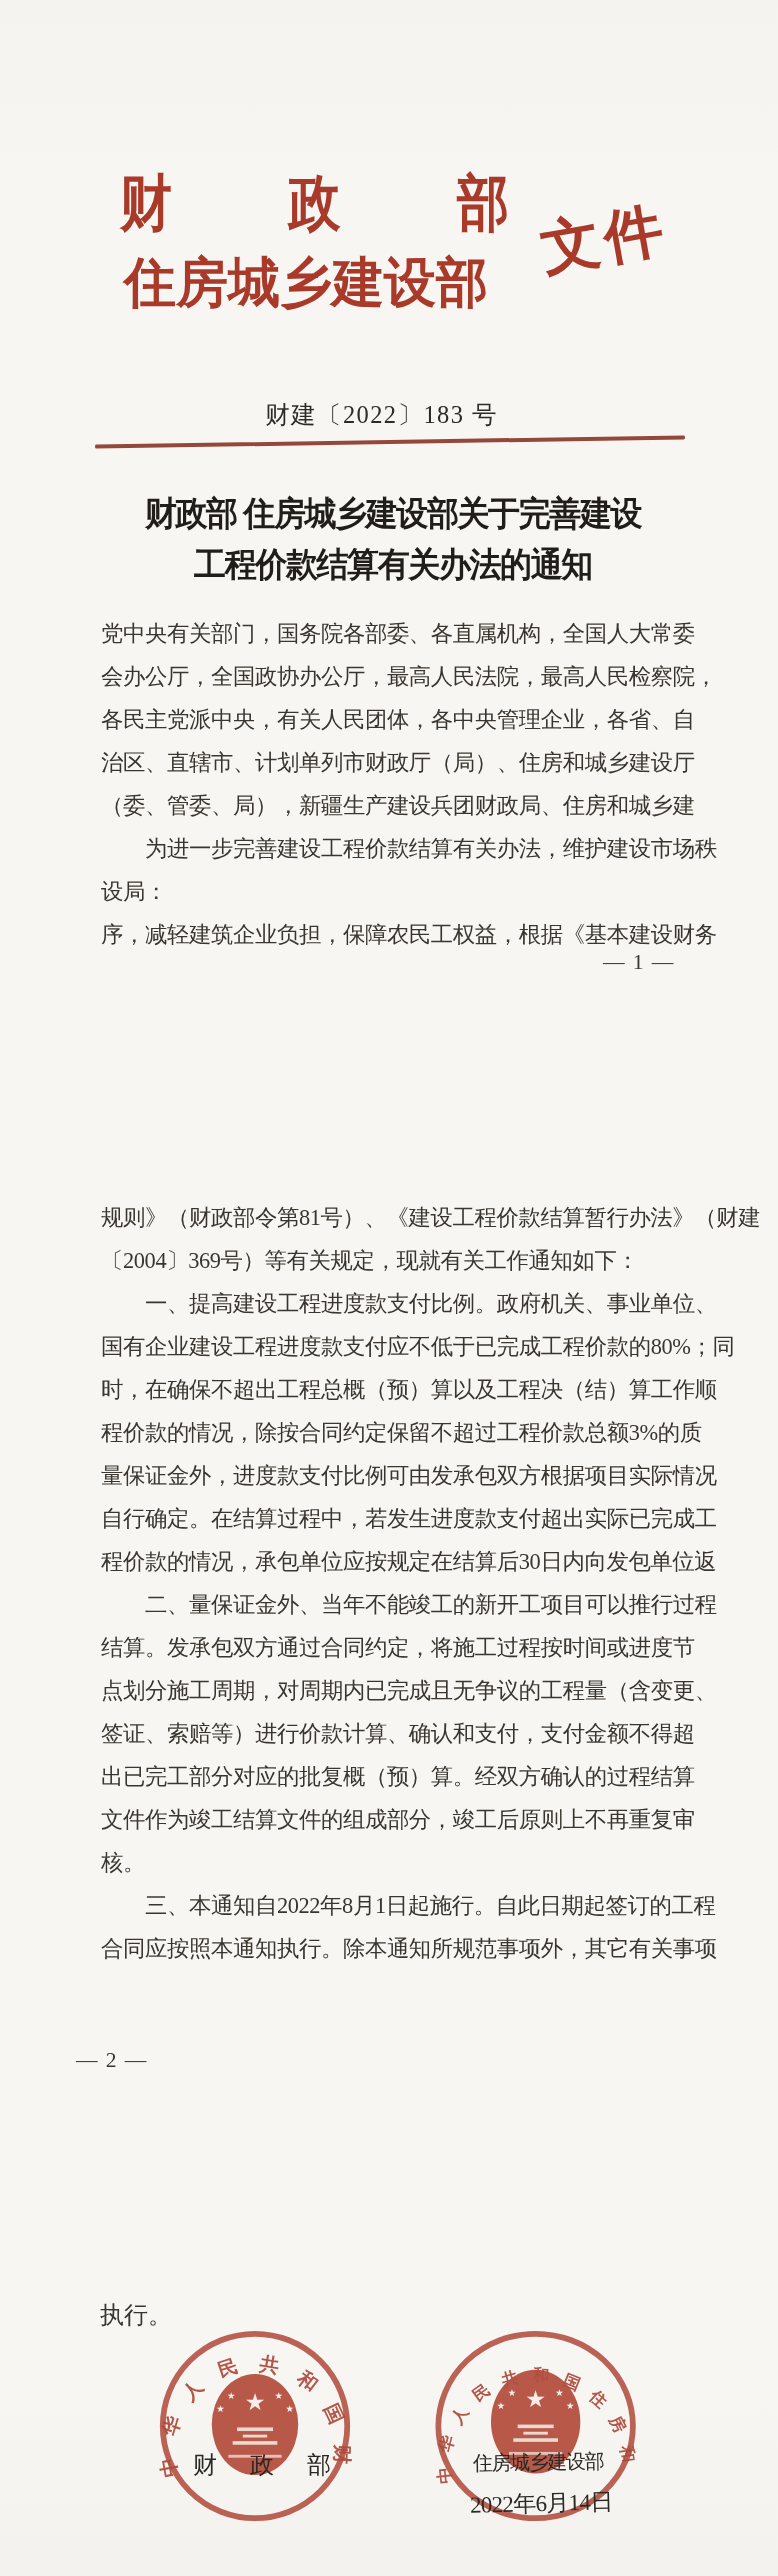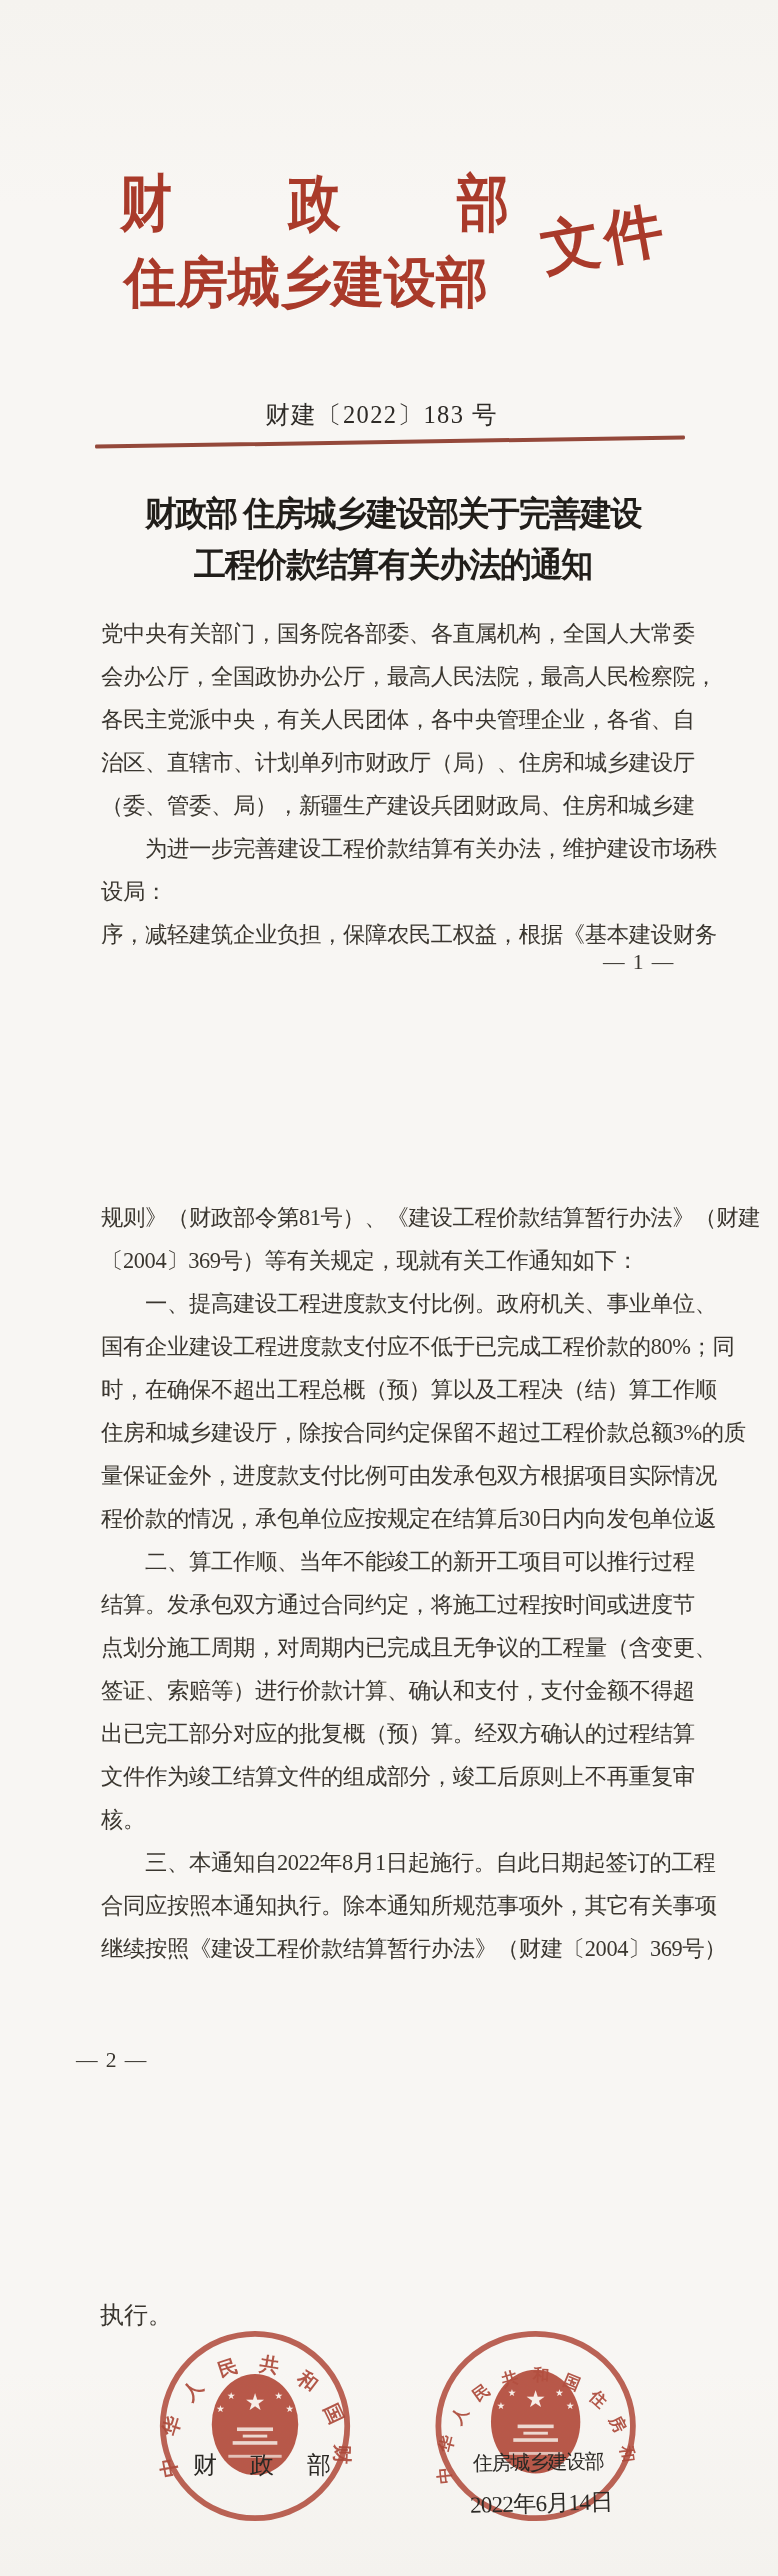--- a/index.html
+++ b/index.html
@@ -102,33 +102,33 @@
     <div class="bl">序，减轻建筑企业负担，保障农民工权益，根据《基本建设财务</div>
   </div>
   <div id="page1-num" class="page-num">— 1 —</div>
 
   <div id="page2-body" class="body-block">
     <div class="bl">规则》（财政部令第81号）、《建设工程价款结算暂行办法》（财建</div>
     <div class="bl">〔2004〕369号）等有关规定，现就有关工作通知如下：</div>
     <div class="bl">　　一、提高建设工程进度款支付比例。政府机关、事业单位、</div>
     <div class="bl">国有企业建设工程进度款支付应不低于已完成工程价款的80%；同</div>
     <div class="bl">时，在确保不超出工程总概（预）算以及工程决（结）算工作顺</div>
-    <div class="bl">住房和城乡建设厅，除按合同约定保留不超过工程价款总额3%的质</div>
+    <div class="bl">程价款的情况，除按合同约定保留不超过工程价款总额3%的质</div>
     <div class="bl">量保证金外，进度款支付比例可由发承包双方根据项目实际情况</div>
+    <div class="bl">自行确定。在结算过程中，若发生进度款支付超出实际已完成工</div>
     <div class="bl">程价款的情况，承包单位应按规定在结算后30日内向发包单位返</div>
-    <div class="bl">　　二、算工作顺、当年不能竣工的新开工项目可以推行过程</div>
+    <div class="bl">　　二、量保证金外、当年不能竣工的新开工项目可以推行过程</div>
     <div class="bl">结算。发承包双方通过合同约定，将施工过程按时间或进度节</div>
     <div class="bl">点划分施工周期，对周期内已完成且无争议的工程量（含变更、</div>
     <div class="bl">签证、索赔等）进行价款计算、确认和支付，支付金额不得超</div>
     <div class="bl">出已完工部分对应的批复概（预）算。经双方确认的过程结算</div>
     <div class="bl">文件作为竣工结算文件的组成部分，竣工后原则上不再重复审</div>
     <div class="bl">核。</div>
     <div class="bl">　　三、本通知自2022年8月1日起施行。自此日期起签订的工程</div>
     <div class="bl">合同应按照本通知执行。除本通知所规范事项外，其它有关事项</div>
-    <div class="bl">继续按照《建设工程价款结算暂行办法》（财建〔2004〕369号）</div>
   </div>
   <div id="page2-num" class="page-num">— 2 —</div>
 
   <div class="closing-line">执行。</div>
 
   <svg id="seal-left" class="seal" width="198" height="196" viewBox="0 0 274 272" xmlns="http://www.w3.org/2000/svg">
     <ellipse cx="137" cy="136" rx="128" ry="128" fill="none" stroke="#ad4434" stroke-width="8" opacity="0.9"></ellipse>
     <path id="arc-left" d="M 30,205 A 112,113 0 1 1 244,205" fill="none"></path>
     <text font-size="27" font-weight="bold" fill="#a63b2b" opacity="0.92">
       <textPath href="#arc-left" startOffset="0" textLength="512" lengthAdjust="spacing">中华人民共和国财政部</textPath>

